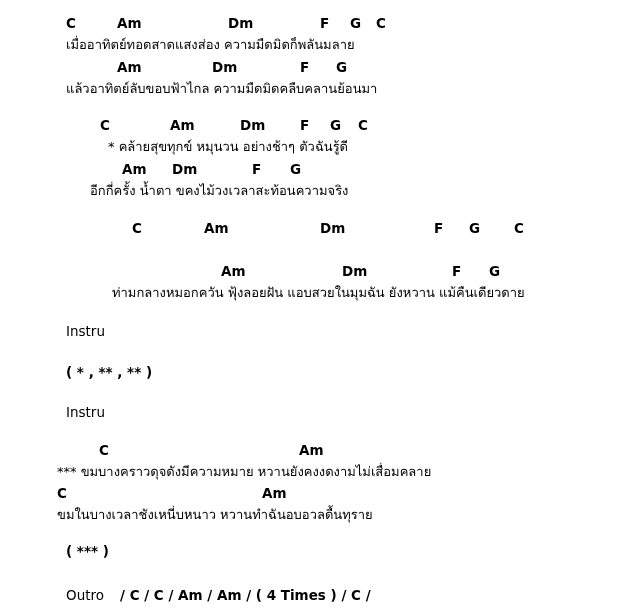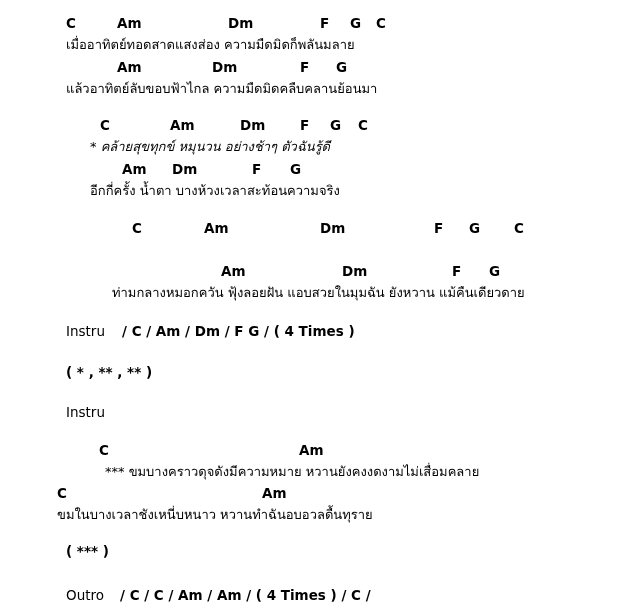--- a/index.html
+++ b/index.html
@@ -122,32 +122,32 @@
     <div class="block" style="top: 116px;">
       <div class="chordline">
         <span class="chord" style="left: 100px;">C</span>
         <span class="chord" style="left: 170px;">Am</span>
         <span class="chord" style="left: 240px;">Dm</span>
         <span class="chord" style="left: 300px;">F</span>
         <span class="chord" style="left: 330px;">G</span>
         <span class="chord" style="left: 358px;">C</span>
       </div>
       <div class="lyricline">
-        <span class="lyric" style="left: 90px; font-style: italic;">* คล้ายสุขทุกข์ หมุนวน อย่างช้าๆ ตัวฉันรู้ดี</span>
+        <span class="lyric" style="left: 108px;">* คล้ายสุขทุกข์ หมุนวน อย่างช้าๆ ตัวฉันรู้ดี</span>
       </div>
     </div>
     <div class="block" style="top: 160px;">
       <div class="chordline">
         <span class="chord" style="left: 122px;">Am</span>
         <span class="chord" style="left: 172px;">Dm</span>
         <span class="chord" style="left: 252px;">F</span>
         <span class="chord" style="left: 290px;">G</span>
       </div>
       <div class="lyricline">
-        <span class="lyric" style="left: 90px;">อีกกี่ครั้ง น้ำตา บางห้วงเวลาสะท้อนความจริง</span>
+        <span class="lyric" style="left: 90px;">อีกกี่ครั้ง น้ำตา ขคงไม้วงเวลาสะท้อนความจริง</span>
       </div>
     </div>
     <div class="block" style="top: 219px;">
       <div class="chordline">
         <span class="chord" style="left: 132px;">C</span>
         <span class="chord" style="left: 204px;">Am</span>
         <span class="chord" style="left: 320px;">Dm</span>
         <span class="chord" style="left: 434px;">F</span>
         <span class="chord" style="left: 469px;">G</span>
         <span class="chord" style="left: 514px;">C</span>
@@ -163,35 +163,34 @@
       <div class="lyricline">
         <span class="lyric" style="left: 112px;">ท่ามกลางหมอกควัน ฟุ้งลอยฝัน แอบสวยในมุมฉัน ยังหวาน แม้คืนเดียวดาย</span>
       </div>
     </div>
     <div class="block" style="top: 441px;">
       <div class="chordline">
         <span class="chord" style="left: 99px;">C</span>
         <span class="chord" style="left: 299px;">Am</span>
       </div>
       <div class="lyricline">
-        <span class="lyric" style="left: 57px; margin-left: 48px;">*** ขมบางคราวดุจดังมีความหมาย   หวานยังคงงดงามไม่เสื่อมคลาย</span>
+        <span class="lyric" style="left: 57px;">*** ขมบางคราวดุจดังมีความหมาย   หวานยังคงงดงามไม่เสื่อมคลาย</span>
       </div>
     </div>
     <div class="block" style="top: 484px;">
       <div class="chordline">
         <span class="chord" style="left: 57px;">C</span>
         <span class="chord" style="left: 262px;">Am</span>
       </div>
       <div class="lyricline">
         <span class="lyric" style="left: 57px;">ขมในบางเวลาชังเหนี่บหนาว  หวานทำฉันอบอวลดื้นทุราย</span>
       </div>
     </div>
     <div class="section" style="top: 321px;">
       <span class="lbl" style="left: 66px;">Instru</span>
-      <span class="prog" style="left: 122px;">/ C / Am / Dm / F G / ( 4 Times )</span>
     </div>
     <div class="section" style="top: 402px;">
       <span class="lbl" style="left: 66px;">Instru</span>
     </div>
     <div class="section" style="top: 585px;">
       <span class="lbl" style="left: 66px;">Outro</span>
       <span class="prog" style="left: 120px;">/ C / C / Am / Am / ( 4 Times ) / C /</span>
     </div>
     <div class="repeat" style="top: 362px;">
       <span class="mark" style="left: 66px;">( * , ** , ** )</span>

